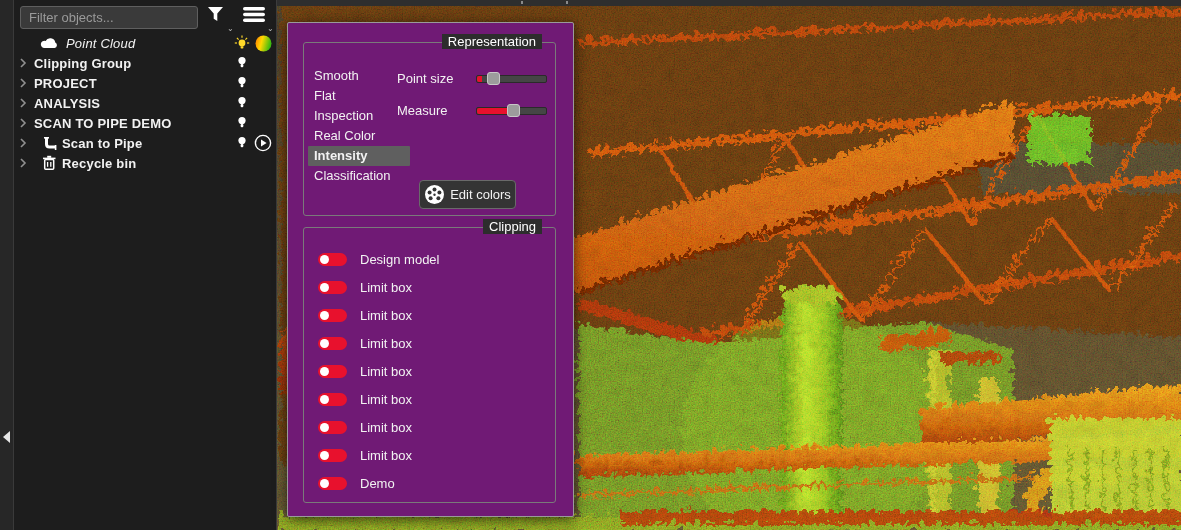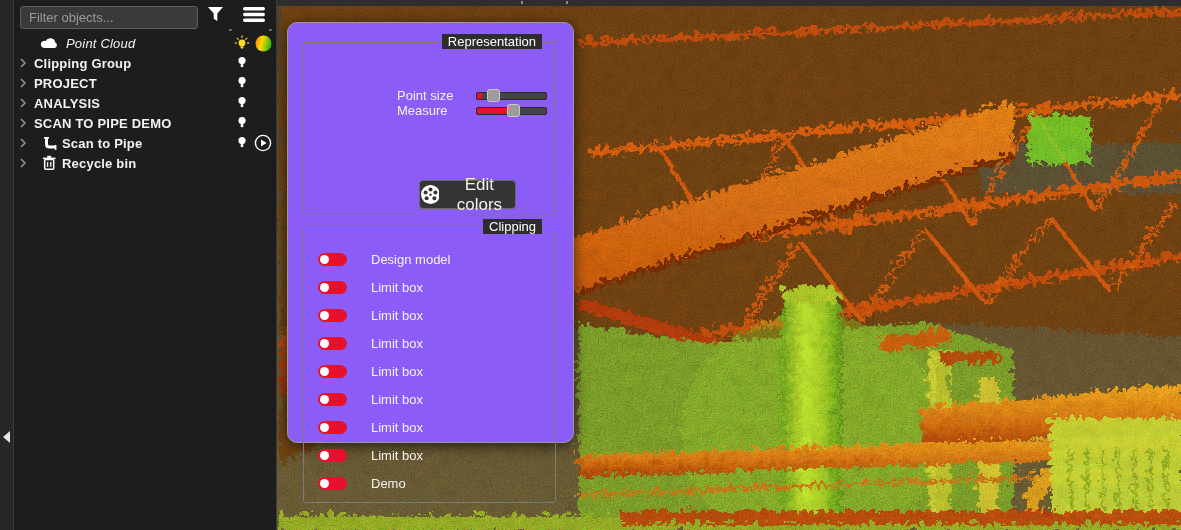--- a/index.html
+++ b/index.html
@@ -30,46 +30,46 @@
   .tree-row .bulb-slot{position:absolute;left:220px;width:16px;display:flex;justify-content:center;}
   .tree-row .extra-slot{position:absolute;left:240px;width:18px;display:flex;justify-content:center;}
   .tree-row .obj-icon.cloud-pos{left:26px;}
   
   .tree-collapse-handle{position:absolute;left:269px;top:46px;cursor:pointer;}
   
   .viewport{position:absolute;left:277px;top:0;width:904px;height:530px;}
   .top-strip{position:absolute;left:277px;top:0;width:904px;height:6px;background:#2e2e2e;z-index:3;}
   .strip-mark{position:absolute;top:1px;width:2px;height:3px;background:#8a8a8a;}
   
-  .float-panel{position:absolute;left:287px;top:22px;width:287px;height:421px;background:#8b5cf6;
-    border:1px solid #9a9a9a;border-radius:10px;box-shadow:0 3px 14px rgba(0,0,0,.65);z-index:5;}
+  .float-panel{position:absolute;left:287px;top:22px;width:287px;height:495px;background:#701a75;
+    border:1px solid #9a9a9a;border-radius:2px;box-shadow:0 3px 14px rgba(0,0,0,.65);z-index:5;}
   .group-box{position:absolute;border:1px solid #7a7a7a;border-radius:3px;}
   .group-title{position:absolute;top:-9px;right:13px;background:#2d2d2d;padding:0 6px;font-size:13px;color:#fff;}
   .rep-box{left:15px;top:19px;width:253px;height:174px;}
   .clip-box{left:15px;top:204px;width:253px;height:276px;padding-left:46px;}
   
   .mode-list{position:absolute;left:4px;top:23px;width:102px;}
   .mode-item{height:20px;line-height:20px;padding-left:6px;cursor:pointer;border-radius:1px;}
   .mode-item.selected{background:#5f5f5f;font-weight:bold;}
   
   .slider-row{position:absolute;left:0;width:253px;height:20px;}
   .slider-row .s-label{position:absolute;left:93px;top:2px;white-space:nowrap;}
   .slider-track{position:absolute;left:172px;top:6px;width:71px;height:8px;background:#454545;
     border:1px solid #2a2a2a;border-radius:2px;cursor:pointer;}
   .slider-fill{position:absolute;left:0;top:0;height:100%;background:#e8112d;border-radius:2px 0 0 2px;}
   .slider-thumb{position:absolute;top:-4px;width:13px;height:13px;background:#9c9c9c;border:1px solid #c8c8c8;border-radius:3px;cursor:grab;}
   .edit-colors-btn{position:absolute;left:115px;top:137px;width:97px;height:29px;background:#343434;
     border:1px solid #6a6a6a;border-radius:4px;display:flex;align-items:center;justify-content:center;gap:5px;
-    color:#f2f2f2;font-size:17px;cursor:pointer;font-family:"Liberation Sans",sans-serif;}
+    color:#f2f2f2;font-size:13px;cursor:pointer;font-family:"Liberation Sans",sans-serif;}
   
   .clip-list{position:absolute;left:0;top:17px;width:253px;}
   .clip-row{height:28px;display:flex;align-items:center;padding-left:14px;cursor:pointer;}
   .toggle{position:relative;width:29px;height:13px;border-radius:7px;background:#e8112d;flex:0 0 auto;cursor:pointer;}
   .toggle .knob{position:absolute;left:2px;top:2px;width:9px;height:9px;border-radius:50%;background:#fff;}
-  .clip-row .c-label{margin-left:24px;text-align:right;}
+  .clip-row .c-label{margin-left:13px;text-align:right;}
 </style>
 </head>
 <body>
 
 <div class="app">
 
   <div class="left-rail">
     <div class="collapse-tri"></div>
   </div>
 
@@ -359,22 +359,30 @@
   <div class="top-strip">
     <span class="strip-mark" style="left:244px;"></span>
     <span class="strip-mark" style="left:289px;"></span>
   </div>
 
   <div class="float-panel">
 
     <div class="group-box rep-box">
       <span class="group-title">Representation</span>
 
-
-      <div class="slider-row" style="top:43px;">
+      <div class="mode-list">
+        <div class="mode-item">Smooth</div>
+        <div class="mode-item">Flat</div>
+        <div class="mode-item">Inspection</div>
+        <div class="mode-item">Real Color</div>
+        <div class="mode-item selected">Intensity</div>
+        <div class="mode-item">Classification</div>
+      </div>
+
+      <div class="slider-row" style="top:26px;">
         <span class="s-label">Point size</span>
         <div class="slider-track">
           <div class="slider-fill" style="width: 7%; background: rgb(232, 17, 45);"></div>
           <div class="slider-thumb" style="left: 10.44px;"></div>
         </div>
       </div>
       <div class="slider-row" style="top:58px;">
         <span class="s-label">Measure</span>
         <div class="slider-track">
           <div class="slider-fill" style="width: 46%; background: rgb(232, 17, 45);"></div>

